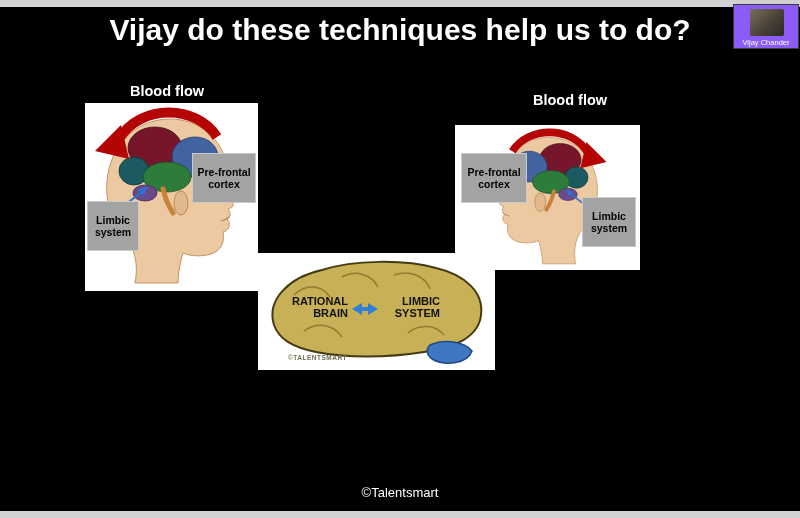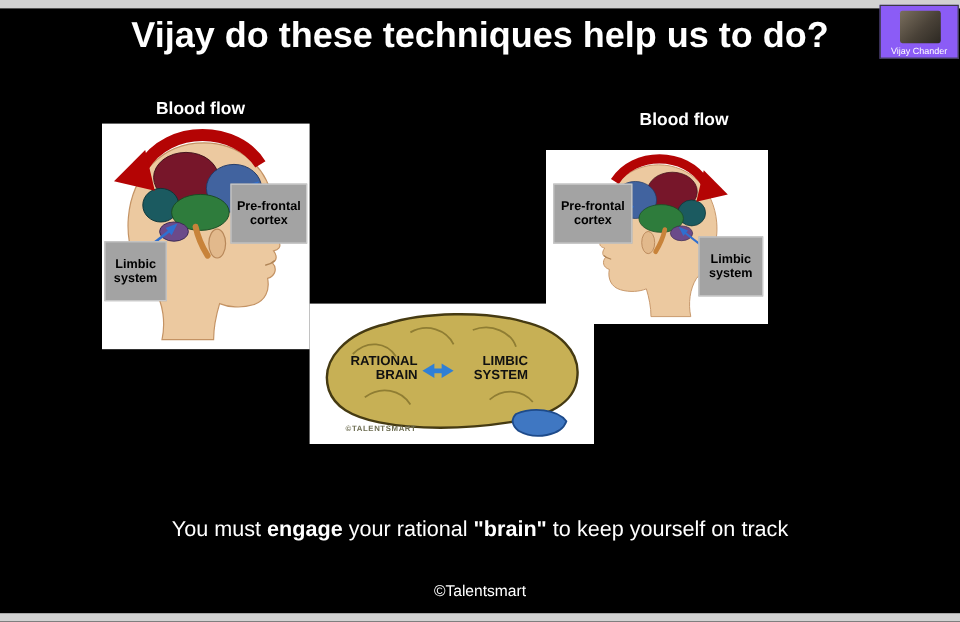--- a/index.html
+++ b/index.html
@@ -149,21 +149,20 @@
         <polygon points="120,56 110,50 110,62" fill="#2f7fd6"></polygon>
       </svg>
       <div class="clabel rational">RATIONAL
 BRAIN</div>
       <div class="clabel climbic">LIMBIC
 SYSTEM</div>
       <div class="watermark">©TALENTSMART</div>
     </div>
 
 
-    <p class="line line2"><span>You must </span><b>engage</b><span> your rational </span><b>"brain"</b><span> to keep yourself on track</span></p>
 
     <div class="footer">©Talentsmart</div>
   </div>
 
   <div class="participant">
     <div class="pphoto"></div>
     <div class="pname">Vijay Chander</div>
   </div>
 
 </div>

